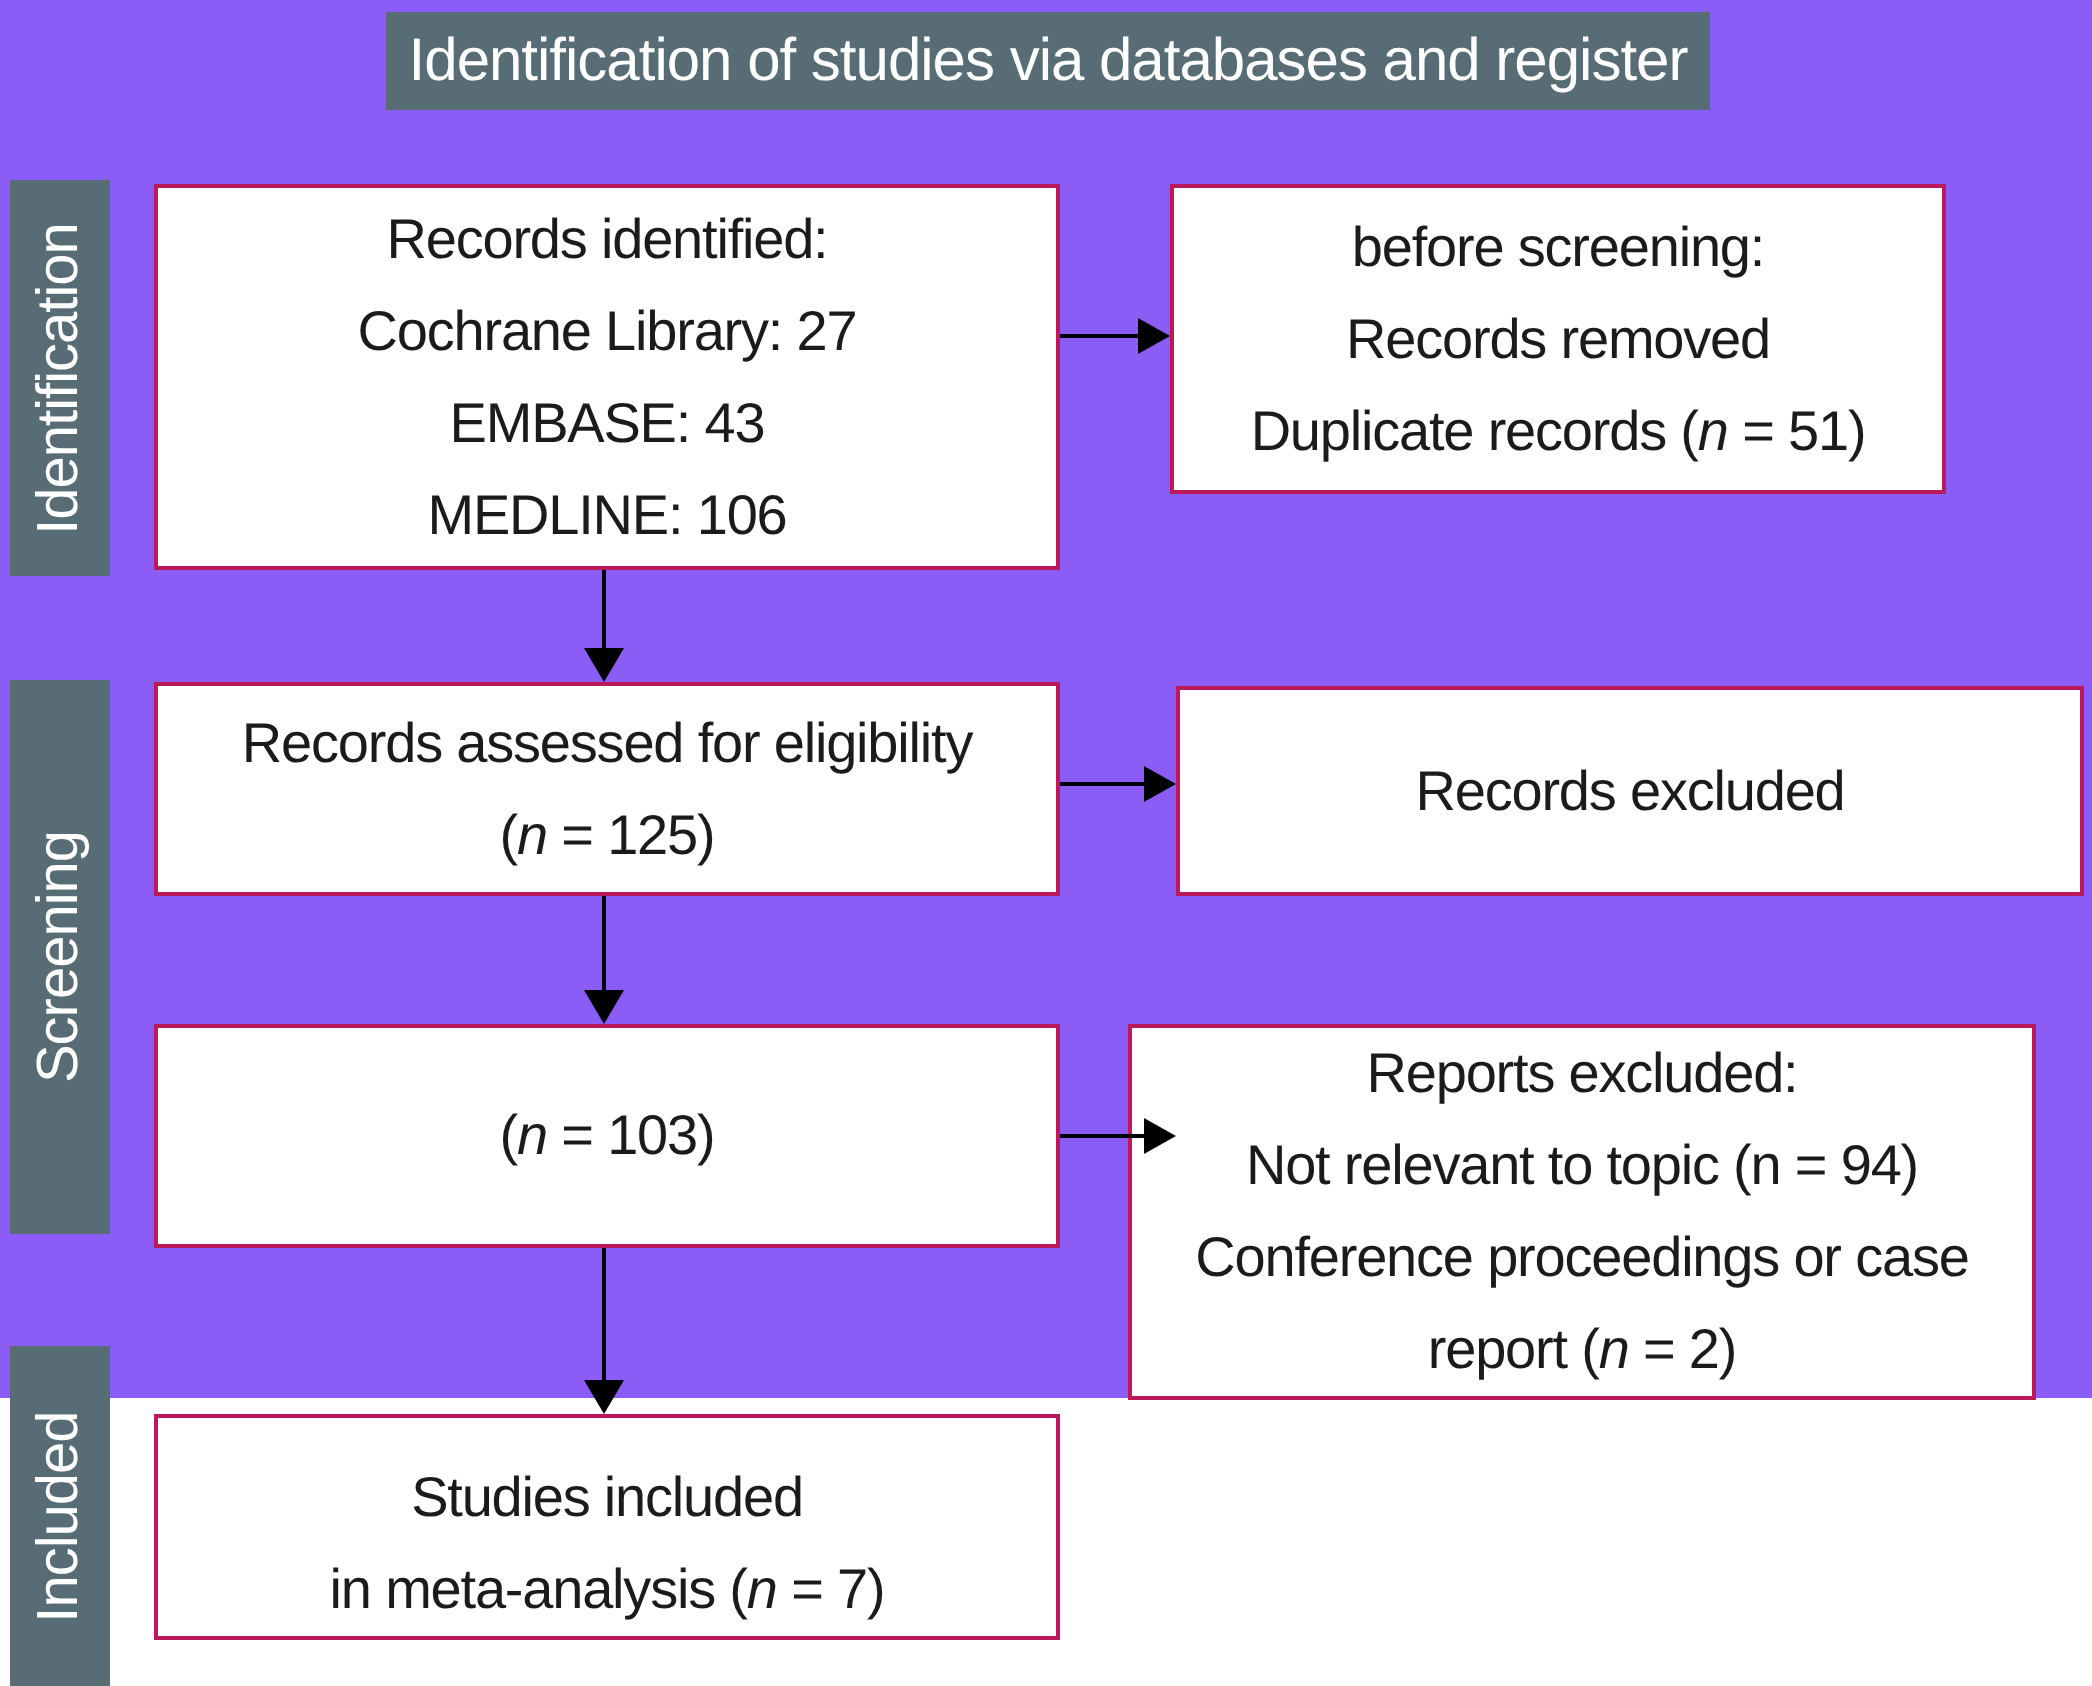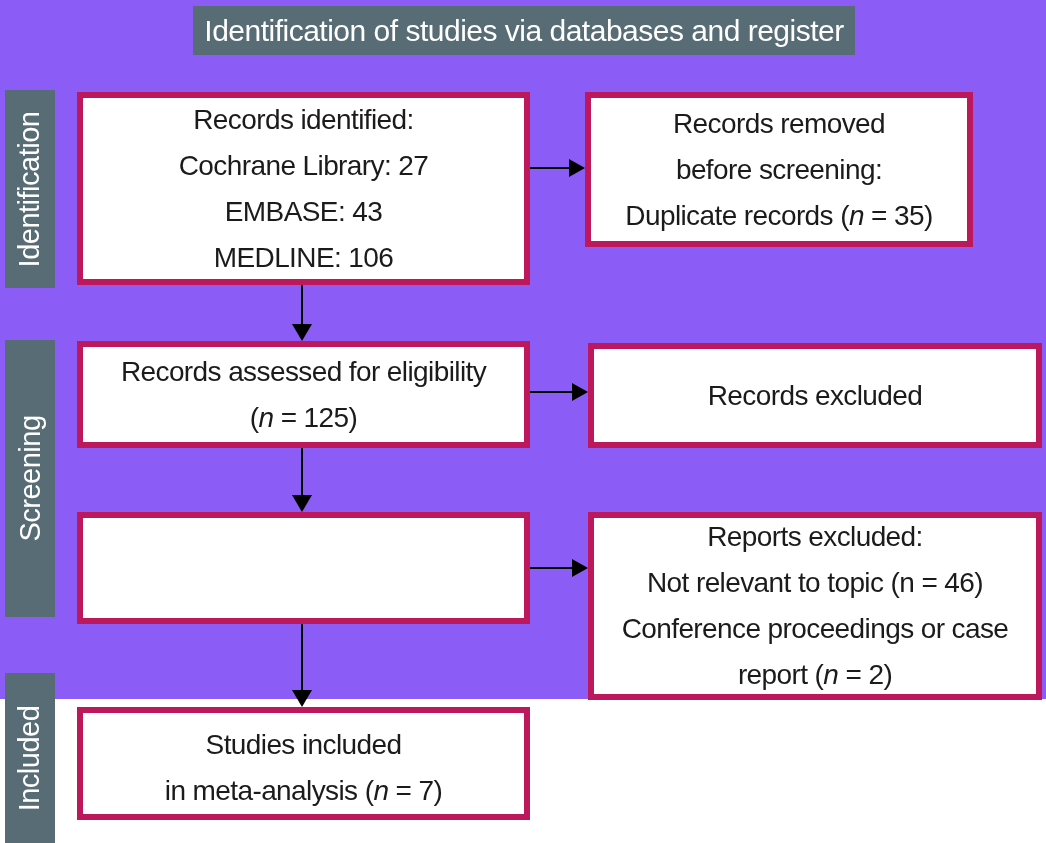--- a/index.html
+++ b/index.html
@@ -48,40 +48,40 @@
     font-size: 29px;
     letter-spacing: -0.5px;
   }
   .stage-identification { top: 90px;  height: 198px; }
   .stage-screening      { top: 340px; height: 277px; }
   .stage-included       { top: 673px; height: 170px; }
 
   .flowbox {
     position: absolute;
     background: #ffffff;
-    border: 6px solid #be185d;
+    border: 2px solid #be185d;
     box-sizing: border-box;
     color: #1b1b1b;
     display: flex;
     flex-direction: column;
     align-items: center;
     justify-content: center;
     text-align: center;
     font-size: 28px;
     letter-spacing: -0.6px;
   }
   .flowbox .line { line-height: 46px; white-space: nowrap; }
   .flowbox i { font-style: italic; }
 
   .box-records-identified { left: 77px;  top: 92px;  width: 453px; height: 193px; }
   .box-records-removed    { left: 585px; top: 92px;  width: 388px; height: 155px; }
   .box-records-assessed   { left: 77px;  top: 341px; width: 453px; height: 107px; justify-content: center; }
   .box-records-excluded   { left: 588px; top: 343px; width: 454px; height: 105px; text-align: right; }
   .box-reports-assessed   { left: 77px;  top: 512px; width: 453px; height: 112px; }
-  .box-reports-excluded   { left: 588px; top: 512px; width: 454px; height: 188px; }
+  .box-reports-excluded   { left: 564px; top: 512px; width: 454px; height: 188px; }
   .box-studies-included   { left: 77px;  top: 707px; width: 453px; height: 113px; justify-content: flex-end; }
 
   .v-arrow { position: absolute; width: 20px; }
   .v-arrow .stem {
     position: absolute; left: 9px; top: 0;
     width: 2px; background: #000;
   }
   .v-arrow .head {
     position: absolute; left: 0; bottom: 0;
     width: 0; height: 0;
@@ -133,40 +133,41 @@
   </div>
 
   <div class="flowbox box-records-identified">
       <div class="line"><span>Records identified:</span></div>
       <div class="line"><span>Cochrane Library: 27</span></div>
       <div class="line"><span>EMBASE: 43</span></div>
       <div class="line"><span>MEDLINE: 106</span></div>
     </div>
 
   <div class="flowbox box-records-removed">
+      <div class="line"><span>before screening:</span></div>
       <div class="line"><span>Records removed</span></div>
-      <div class="line"><span>before screening:</span></div>
-      <div class="line"><span>Duplicate records (</span><i>n</i><span> = 35)</span></div>
+      <div class="line"><span>Duplicate records (</span><i>n</i><span> = 51)</span></div>
     </div>
 
   <div class="flowbox box-records-assessed">
       <div class="line"><span>Records assessed for eligibility</span></div>
       <div class="line"><span>(</span><i>n</i><span> = 125)</span></div>
     </div>
 
   <div class="flowbox box-records-excluded">
       <div class="line"><span>Records excluded</span></div>
     </div>
 
   <div class="flowbox box-reports-assessed">
+      <div class="line"><span>(</span><i>n</i><span> = 103)</span></div>
     </div>
 
   <div class="flowbox box-reports-excluded">
       <div class="line"><span>Reports excluded:</span></div>
-      <div class="line"><span>Not relevant to topic (n = 46)</span></div>
+      <div class="line"><span>Not relevant to topic (n = 94)</span></div>
       <div class="line"><span>Conference proceedings or case</span></div>
       <div class="line"><span>report (</span><i>n</i><span> = 2)</span></div>
     </div>
 
   <div class="flowbox box-studies-included">
       <div class="line"><span>Studies included</span></div>
       <div class="line"><span>in meta-analysis (</span><i>n</i><span> = 7)</span></div>
     </div>
 
   <div class="v-arrow v1">

